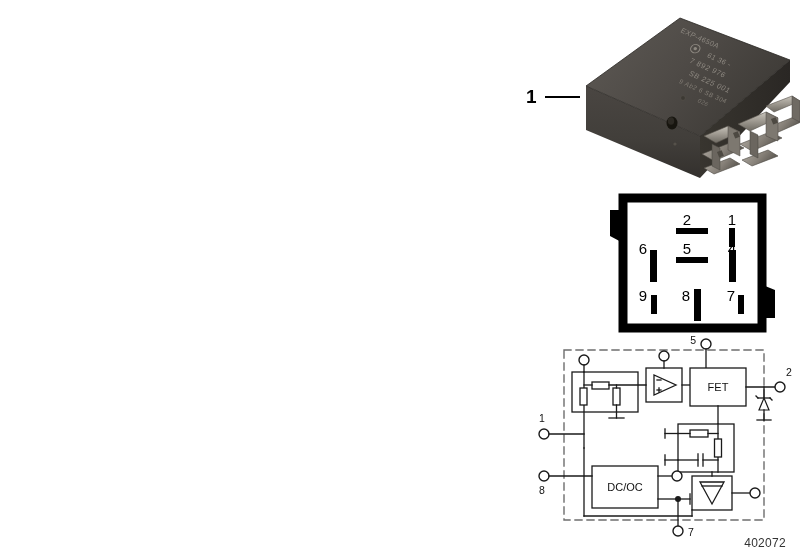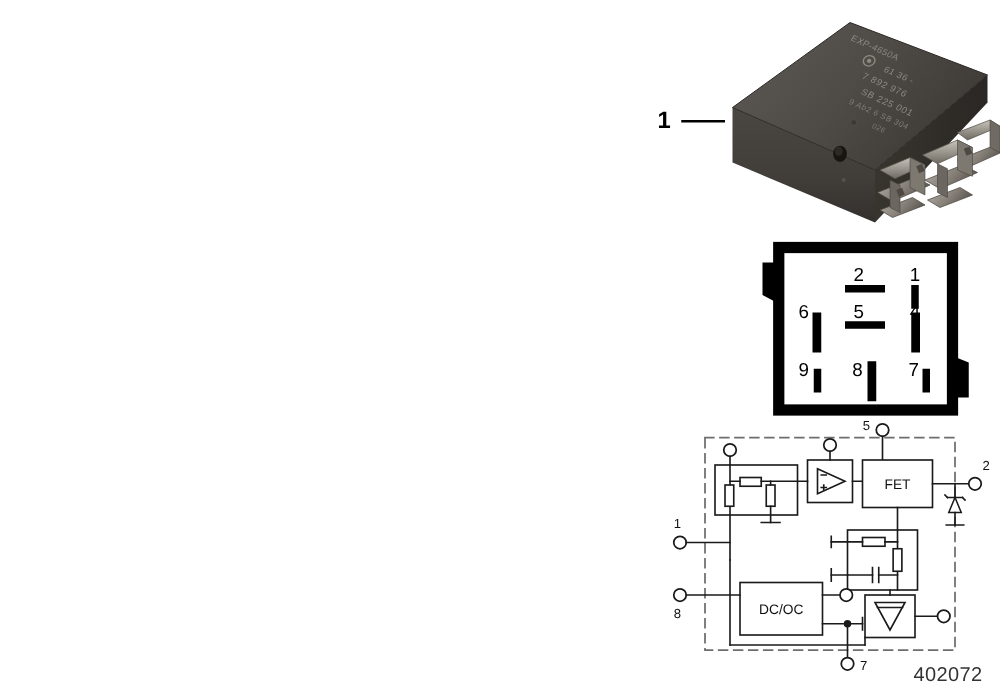--- a/index.html
+++ b/index.html
@@ -84,21 +84,21 @@
     font-size: 10.5px;
     fill: #111;
   }
 
   
   .partno {
     position: absolute;
     right: 14px;
     bottom: 10px;
     font-family: "Liberation Sans", sans-serif;
-    font-size: 16px;
+    font-size: 12px;
     color: #333;
     letter-spacing: 0.3px;
   }
 </style>
 </head>
 <body>
 
 <div class="page">
 
   <div class="callout-num" style="left:526px; top:87px;">1</div>

